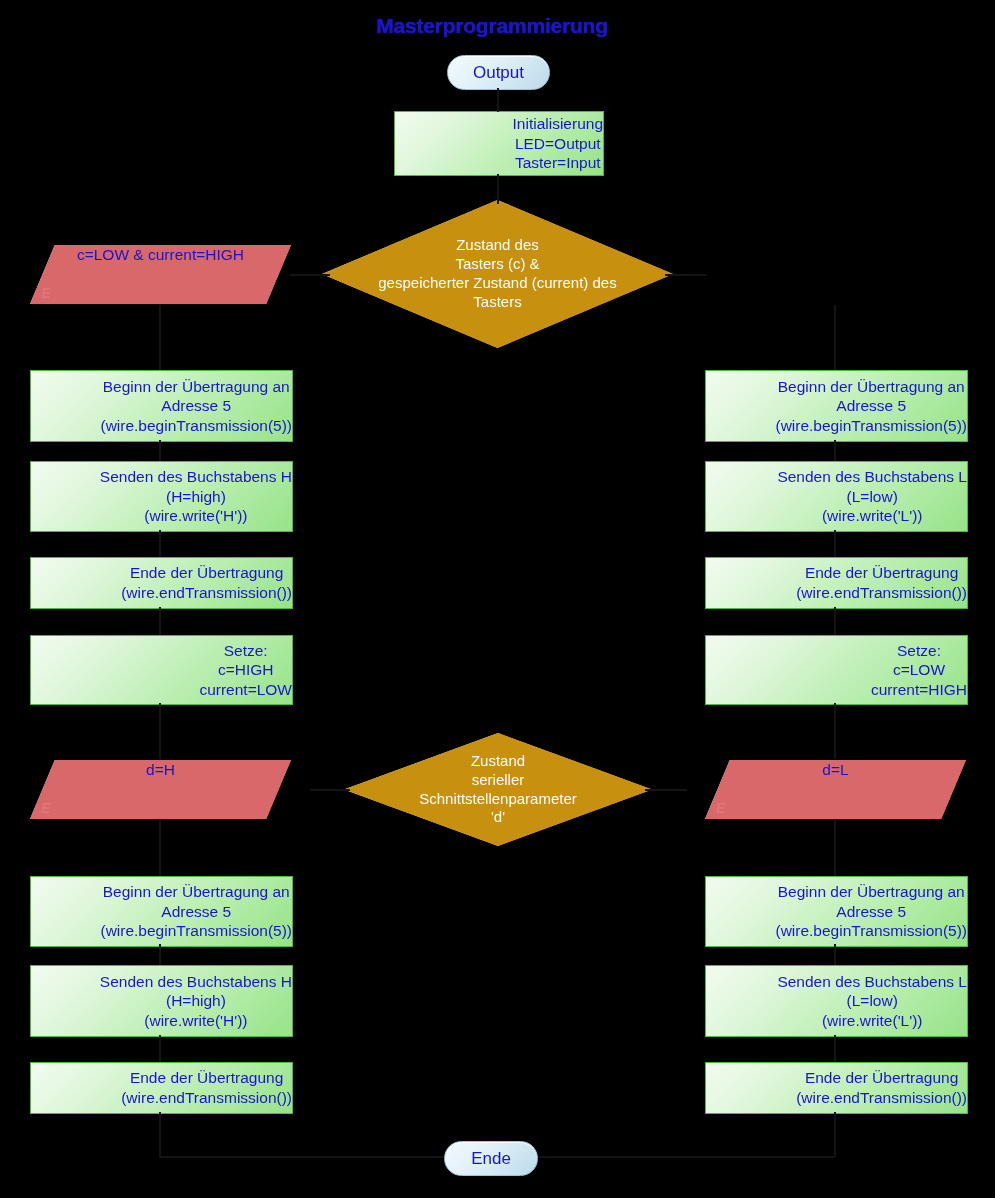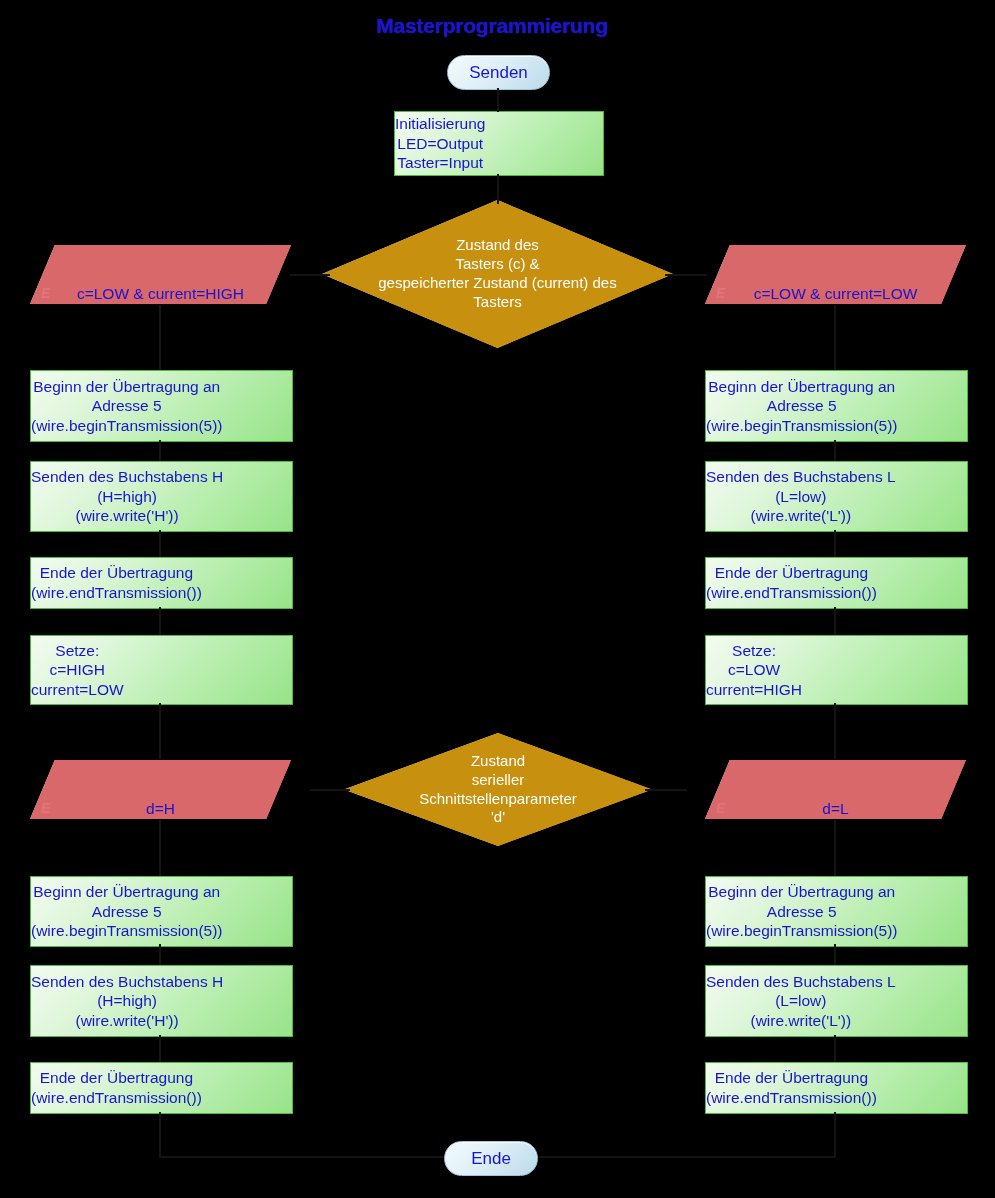--- a/index.html
+++ b/index.html
@@ -27,21 +27,21 @@
     position:absolute;display:flex;align-items:center;justify-content:center;
     border-radius:999px;
     background:linear-gradient(135deg,#f3fafd 0%,#e2f1f8 38%,#cfe6f2 70%,#bcd9e9 100%);
     border:1px solid #9dc3d8;
     box-shadow:2px 3px 4px rgba(0,0,0,.55), inset 0 1px 0 #ffffff;
   }
   .pill .nodetext{font-size:17px;}
 
   
   .proc{
-    position:absolute;display:flex;align-items:center;justify-content:flex-start;
+    position:absolute;display:flex;align-items:center;justify-content:flex-end;
     background:linear-gradient(135deg,#f2fbf0 0%,#e2f7de 22%,#bdefb4 58%,#97e388 100%);
     border:1px solid #4fb83d;
     box-shadow:3px 3px 4px rgba(0,0,0,.6);
   }
 
   
   .diamond{position:absolute;}
   .diamond .shape{
     position:absolute;inset:0;
     background:linear-gradient(125deg,#fdf3de 0%,#f9e3b2 30%,#f0c365 62%,#e8a93a 100%);
@@ -63,21 +63,21 @@
   .para .shape{
     position:absolute;inset:0;
     background:linear-gradient(118deg,#fdf0f1 0%,#fbd9da 26%,#f6a9ab 62%,#f08b8d 100%);
     clip-path:polygon(9.5% 0,100% 0,90.5% 100%,0 100%);
     box-shadow:3px 3px 4px rgba(0,0,0,.55);
   }
   .para .edge{
     position:absolute;inset:0;background:#d9686b;
     clip-path:polygon(9.5% 0,100% 0,90.5% 100%,0 100%,0 100%,9.9% 2.6%,99.6% 2.6%,90.2% 97.4%,.5% 97.4%,0 100%);
   }
-  .para .label{position:absolute;inset:0;display:flex;align-items:flex-end;justify-content:center;}
+  .para .label{position:absolute;inset:0;display:flex;align-items:flex-start;justify-content:center;}
   .para .nodetext{font-size:15.5px;}
   .para .emark{
     position:absolute;left:11px;bottom:3px;color:#e2757a;font-style:italic;
     font-weight:bold;font-size:14px;z-index:4;
   }
 
   
   .conn{position:absolute;background:#141414;z-index:1;}
 </style>
 </head>
@@ -107,21 +107,21 @@
   <div class="conn" style="left:834px;top:820px;width:2px;height:56px;"></div>
   <div class="conn" style="left:159px;top:944px;width:2px;height:21px;"></div>
   <div class="conn" style="left:159px;top:1035px;width:2px;height:27px;"></div>
   <div class="conn" style="left:834px;top:944px;width:2px;height:21px;"></div>
   <div class="conn" style="left:834px;top:1035px;width:2px;height:27px;"></div>
   <div class="conn" style="left:159px;top:1112px;width:2px;height:45px;"></div>
   <div class="conn" style="left:834px;top:1112px;width:2px;height:45px;"></div>
   <div class="conn" style="left:159px;top:1156px;width:676px;height:2px;"></div>
 
   <div class="pill" style="left:447px;top:55px;width:101px;height:33px;">
-    <div class="nodetext">Senden</div>
+    <div class="nodetext">Output</div>
   </div>
 
   <div class="proc" style="left:394px;top:111px;width:208px;height:63px;">
     <div class="nodetext">Initialisierung
 LED=Output
 Taster=Input</div>
   </div>
 
   <div class="diamond" style="left:322px;top:200px;width:351px;height:148px;">
     <div class="shape"></div>
@@ -136,28 +136,20 @@
 
   <div class="para" style="left:30px;top:245px;width:261px;height:59px;">
     <div class="shape"></div>
     <div class="edge"></div>
     <div class="label">
       <div class="nodetext">c=LOW &amp; current=HIGH</div>
     </div>
     <div class="emark">E</div>
   </div>
 
-  <div class="para" style="left:705px;top:245px;width:261px;height:59px;">
-    <div class="shape"></div>
-    <div class="edge"></div>
-    <div class="label">
-      <div class="nodetext">c=LOW &amp; current=LOW</div>
-    </div>
-    <div class="emark">E</div>
-  </div>
 
   <div class="proc" style="left:30px;top:370px;width:261px;height:70px;">
     <div class="nodetext">Beginn der Übertragung an
 Adresse 5
 (wire.beginTransmission(5))</div>
   </div>
   <div class="proc" style="left:30px;top:461px;width:261px;height:69px;">
     <div class="nodetext">Senden des Buchstabens H
 (H=high)
 (wire.write('H'))</div>

